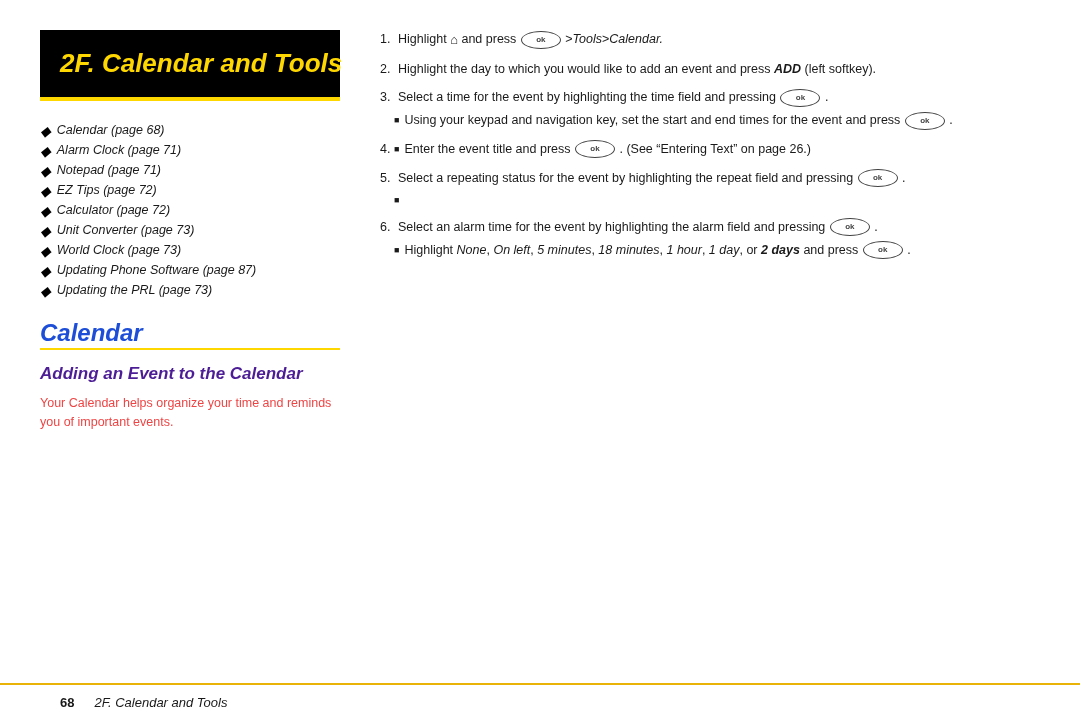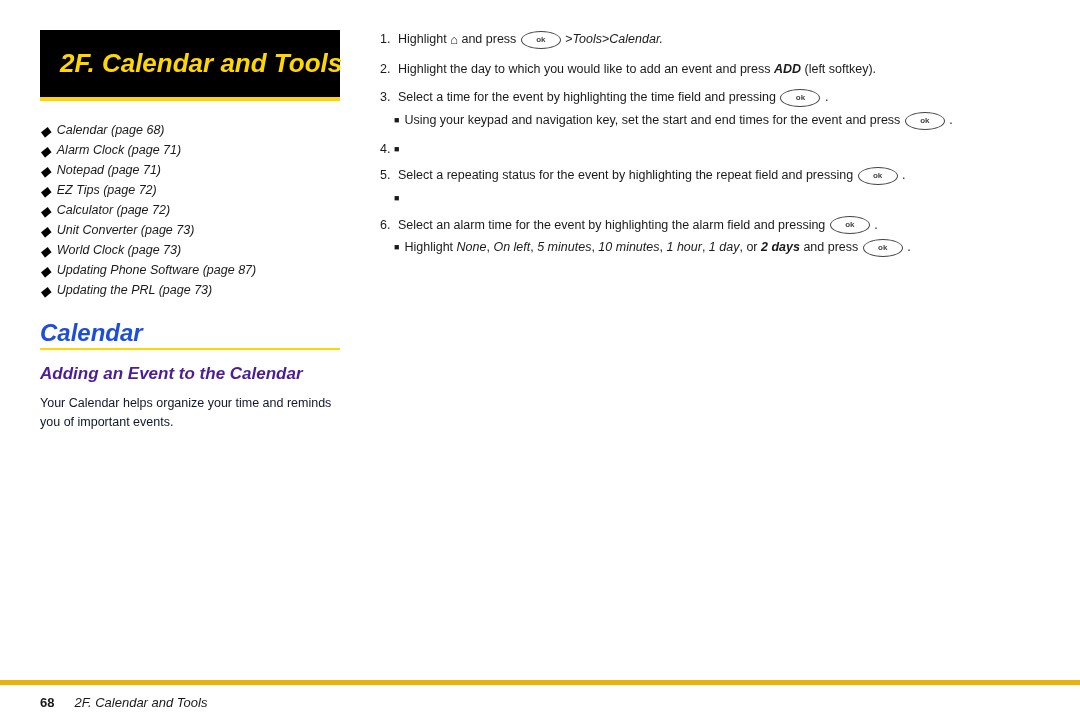--- a/index.html
+++ b/index.html
@@ -90,21 +90,21 @@
       font-style: italic;
       font-size: 17px;
       font-weight: bold;
       color: #4c1d95;
       margin-bottom: 10px;
     }
 
     .intro-text {
       font-size: 12.5px;
       line-height: 1.5;
-      color: #0f172a;
+      color: #ef4444;
     }
 
     
     .right-column {
       flex: 1;
     }
 
     .steps-list {
       list-style: none;
       counter-reset: steps;
@@ -165,22 +165,22 @@
       display: inline-block;
       font-size: 13px;
       vertical-align: middle;
     }
 
     .bold-italic { font-style: italic; font-weight: bold; }
     .italic { font-style: italic; }
 
     
     .footer {
-      border-top: 5px solid #eab308;
-      padding: 10px 40px;
+      border-top: 2px solid #eab308;
+      padding: 10px 60px;
       display: flex;
       align-items: center;
       gap: 20px;
     }
 
     .footer-page {
       font-size: 13px;
       font-weight: bold;
       color: #1a1a1a;
     }
@@ -272,39 +272,40 @@
           </span>
           <div class="sub-bullet">
             <span class="sub-bullet-icon">■</span>
             <span>Using your keypad and navigation key, set the start and end times for the event and press <span class="ok-btn">ok</span> .</span>
           </div>
         </li>
 
         <li>
           <div class="sub-bullet">
             <span class="sub-bullet-icon">■</span>
+            <span>Enter the event title and press <span class="ok-btn">ok</span> . (See “Entering Text” on page 26.)</span>
           </div>
         </li>
 
         <li>
           <span>
             Select a repeating status for the event by highlighting the repeat field and pressing <span class="ok-btn">ok</span> .
           </span>
           <div class="sub-bullet">
             <span class="sub-bullet-icon">■</span>
           </div>
         </li>
 
         <li>
           <span>
             Select an alarm time for the event by highlighting the alarm field and pressing <span class="ok-btn">ok</span> .
           </span>
           <div class="sub-bullet">
             <span class="sub-bullet-icon">■</span>
-            <span>Highlight <span class="italic">None</span>, <span class="italic">On left</span>, <span class="italic">5 minutes</span>, <span class="italic">10 minutes</span>, <span class="italic">1 hour</span>, <span class="italic">1 day</span>, or <span class="bold-italic">2 days</span> and press <span class="ok-btn">ok</span> .</span>
+            <span>Highlight <span class="italic">None</span>, <span class="italic">On left</span>, <span class="italic">5 minutes</span>, <span class="italic">18 minutes</span>, <span class="italic">1 hour</span>, <span class="italic">1 day</span>, or <span class="bold-italic">2 days</span> and press <span class="ok-btn">ok</span> .</span>
           </div>
         </li>
 
       </ol>
 
     </div>
 
   </div>
 
   <div class="footer">

